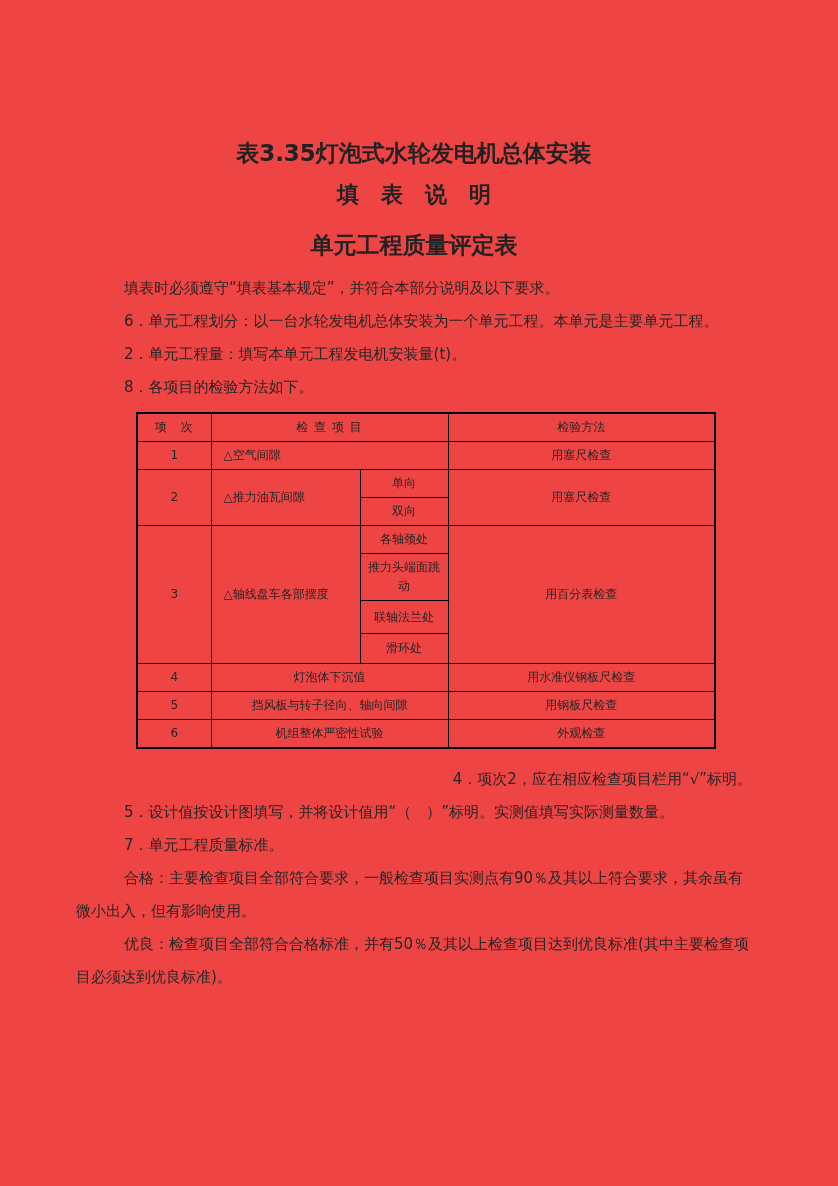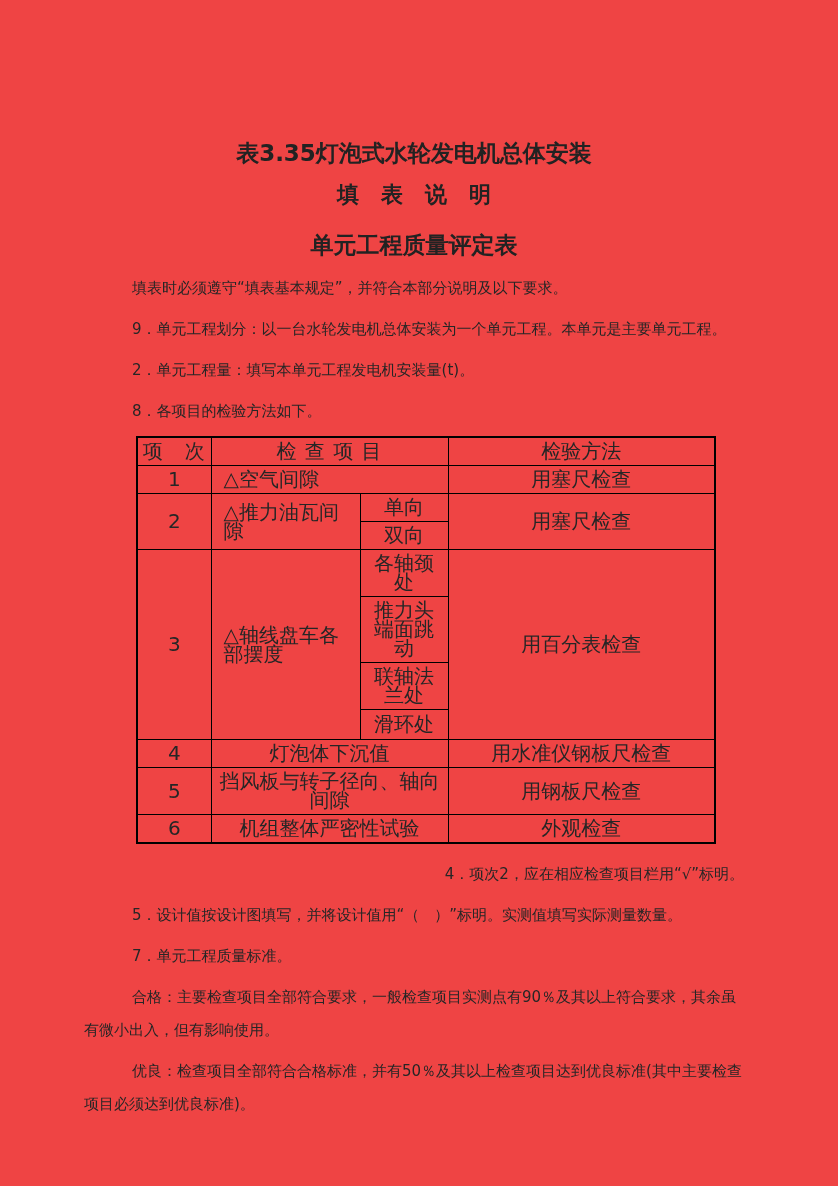--- a/index.html
+++ b/index.html
@@ -19,36 +19,36 @@
     font-weight: bold;
     font-size: 23px;
     line-height: 30px;
     margin: 0 0 12px 0;
     color: #222;
   }
   .title.t3 { font-size: 22px; margin-bottom: 20px; }
   .para {
     font-size: 15px;
     line-height: 33px;
-    margin: 8px;
+    margin: 0;
     text-indent: 48px;
     color: #262626;
   }
   .para.center { text-align: right; text-indent: 0; }
   .notes-block { margin-top: 14px; }
   table.spec {
     border-collapse: collapse;
     table-layout: fixed;
     width: 578px;
     margin: 8px 0 10px 60px;
     border: 2px solid #000;
   }
   table.spec td {
     border: 1px solid #000;
-    font-size: 20px;
+    font-size: 12px;
     line-height: 19px;
     text-align: center;
     vertical-align: middle;
     padding: 4px 4px;
     height: 28px;
     color: #262626;
     word-break: break-all;
   }
   table.spec td.left { text-align: left; padding-left: 12px; }
   table.spec td.hdr { letter-spacing: 1px; }
@@ -56,21 +56,21 @@
 </head>
 <body>
 
 <div class="page">
 
   <div class="title">表3.35灯泡式水轮发电机总体安装</div>
   <div class="title t3">填　表　说　明</div>
   <div class="title">单元工程质量评定表</div>
 
   <p class="para">填表时必须遵守“填表基本规定”，并符合本部分说明及以下要求。</p>
-  <p class="para">9．单元工程划分：以一台水轮发电机总体安装为一个单元工程。本单元是主要单元工程。</p>
+  <p class="para">6．单元工程划分：以一台水轮发电机总体安装为一个单元工程。本单元是主要单元工程。</p>
   <p class="para">2．单元工程量：填写本单元工程发电机安装量(t)。</p>
   <p class="para">8．各项目的检验方法如下。</p>
 
   <table class="spec">
     <colgroup>
       <col style="width:74px">
       <col style="width:149px">
       <col style="width:88px">
       <col style="width:267px">
     </colgroup>

